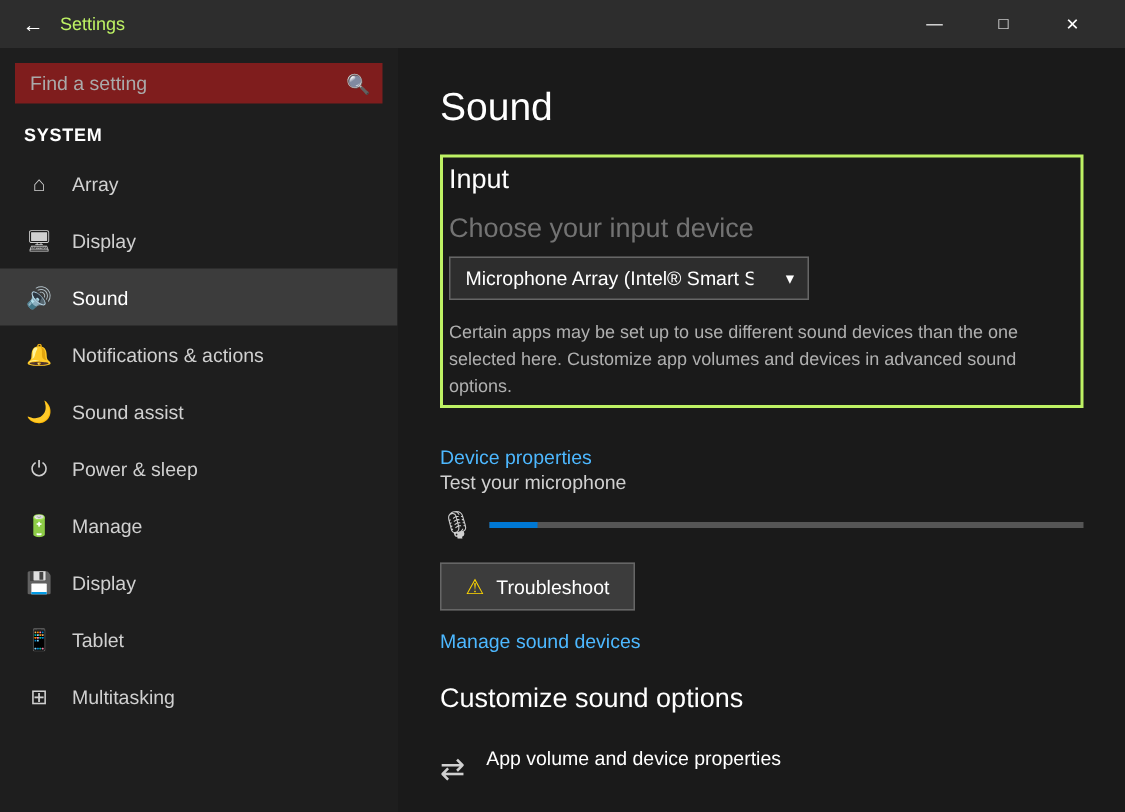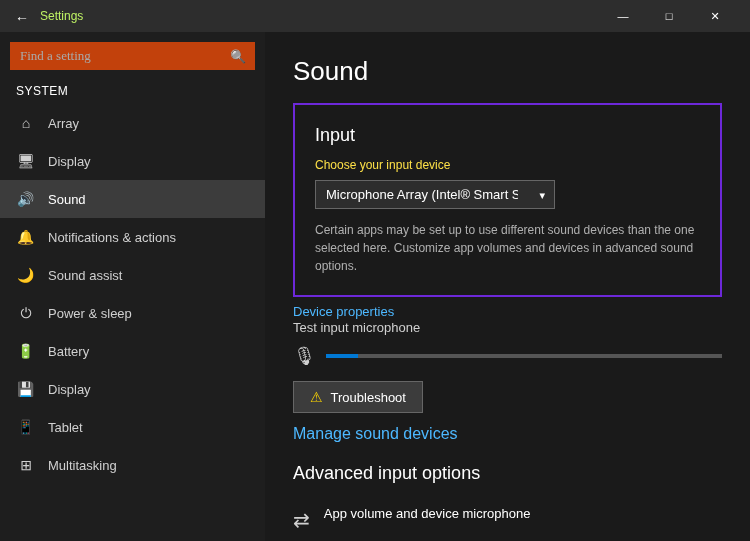--- a/index.html
+++ b/index.html
@@ -68,40 +68,40 @@
       display: flex;
       flex-direction: column;
       overflow: hidden;
     }
     .sidebar-search {
       margin: 10px 10px 6px 10px;
       position: relative;
     }
     .sidebar-search input {
       width: 100%;
-      background: #c2410c;
+      background: #7f1d1d;
       border: none;
       color: #ffffff;
       padding: 6px 30px 6px 10px;
       font-size: 13px;
-      font-family: Liberation Serif, serif;
+      font-family: Liberation Sans, sans-serif;
       outline: none;
     }
     .sidebar-search input::placeholder { color: #aaaaaa; }
     .sidebar-search-icon {
       position: absolute;
       right: 8px;
       top: 50%;
       transform: translateY(-50%);
       color: #aaaaaa;
       font-size: 13px;
     }
     .sidebar-section-label {
       font-size: 12px;
-      font-weight: 400;
+      font-weight: 700;
       color: #ffffff;
       padding: 8px 16px 6px 16px;
       text-transform: uppercase;
       letter-spacing: 0.5px;
     }
     .sidebar-item {
       display: flex;
       align-items: center;
       padding: 9px 16px;
       cursor: pointer;
@@ -136,33 +136,33 @@
 
     .page-title {
       font-size: 26px;
       font-weight: 300;
       color: #ffffff;
       margin-bottom: 16px;
     }
 
     
     .input-section-box {
-      border: 2px solid #6d28d9;
-      padding: 20px;
-      margin-bottom: 5px;
+      border: 2px solid #bef264;
+      padding: 4px;
+      margin-bottom: 24px;
     }
     .section-heading {
       font-size: 18px;
       font-weight: 400;
       color: #ffffff;
       margin-bottom: 12px;
     }
     .label-text {
-      font-size: 12px;
-      color: #fde047;
+      font-size: 18px;
+      color: #737373;
       margin-bottom: 8px;
     }
     .select-wrapper {
       position: relative;
       display: inline-block;
       width: 240px;
     }
     .select-box {
       background: #2d2d2d;
       border: 1px solid #666;
@@ -240,21 +240,21 @@
       font-size: 13px;
       font-family: 'Segoe UI', sans-serif;
       cursor: pointer;
       margin-bottom: 12px;
     }
     .warning-icon { color: #ffd700; font-size: 14px; }
 
     
     .manage-link {
       color: #4db8ff;
-      font-size: 16px;
+      font-size: 13px;
       cursor: pointer;
       display: inline-block;
       margin-bottom: 20px;
     }
 
     
     .advanced-heading {
       font-size: 18px;
       font-weight: 400;
       color: #ffffff;
@@ -321,21 +321,21 @@
     <div class="sidebar-item">
       <span class="sidebar-item-icon">🌙</span>
       <span>Sound assist</span>
     </div>
     <div class="sidebar-item">
       <span class="sidebar-item-icon">⏻</span>
       <span>Power &amp; sleep</span>
     </div>
     <div class="sidebar-item">
       <span class="sidebar-item-icon">🔋</span>
-      <span>Battery</span>
+      <span>Manage</span>
     </div>
     <div class="sidebar-item">
       <span class="sidebar-item-icon">💾</span>
       <span>Display</span>
     </div>
     <div class="sidebar-item">
       <span class="sidebar-item-icon">📱</span>
       <span>Tablet</span>
     </div>
     <div class="sidebar-item">
@@ -355,39 +355,39 @@
         <select class="select-box">
           <option>Microphone Array (Intel® Smart So...</option>
         </select>
         <span class="select-chevron">▾</span>
       </div>
       <p class="info-text">Certain apps may be set up to use different sound devices than the one selected here. Customize app volumes and devices in advanced sound options.</p>
     </div>
 
     <a class="link-text">Device properties</a>
 
-    <p class="subsection-label">Test input microphone</p>
+    <p class="subsection-label">Test your microphone</p>
     <div class="mic-row">
       <span class="mic-icon">🎙</span>
       <div class="mic-bar-track">
         <div class="mic-bar-fill" style="width: 8%;"></div>
       </div>
     </div>
 
     <button class="troubleshoot-btn">
       <span class="warning-icon">⚠</span>
       <span>Troubleshoot</span>
     </button>
     <br>
     <a class="manage-link">Manage sound devices</a>
 
-    <h2 class="advanced-heading">Advanced input options</h2>
+    <h2 class="advanced-heading">Customize sound options</h2>
 
     <div class="advanced-item">
       <span class="advanced-item-icon">⇄</span>
       <div class="advanced-item-text">
-        <div class="advanced-item-title">App volume and device microphone</div>
+        <div class="advanced-item-title">App volume and device properties</div>
 
       </div>
     </div>
   </div>
 
 </div>
 
 </body></html>

